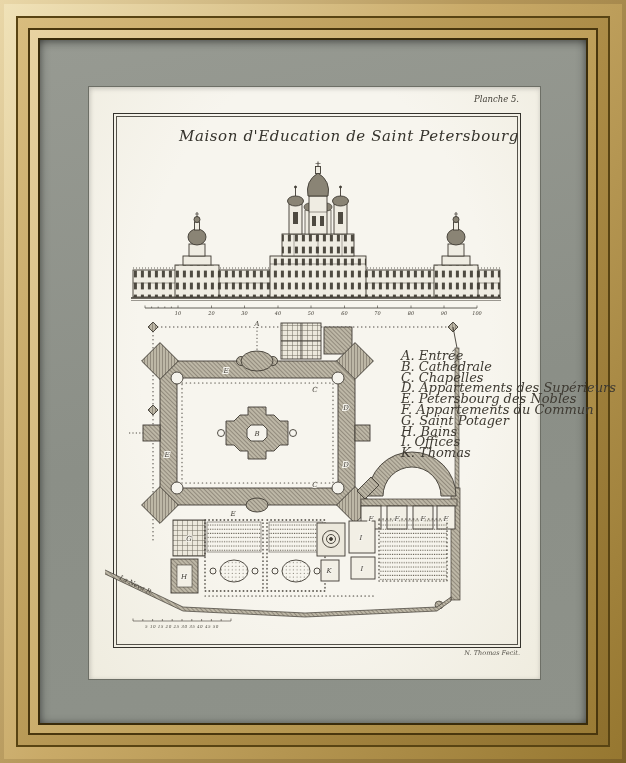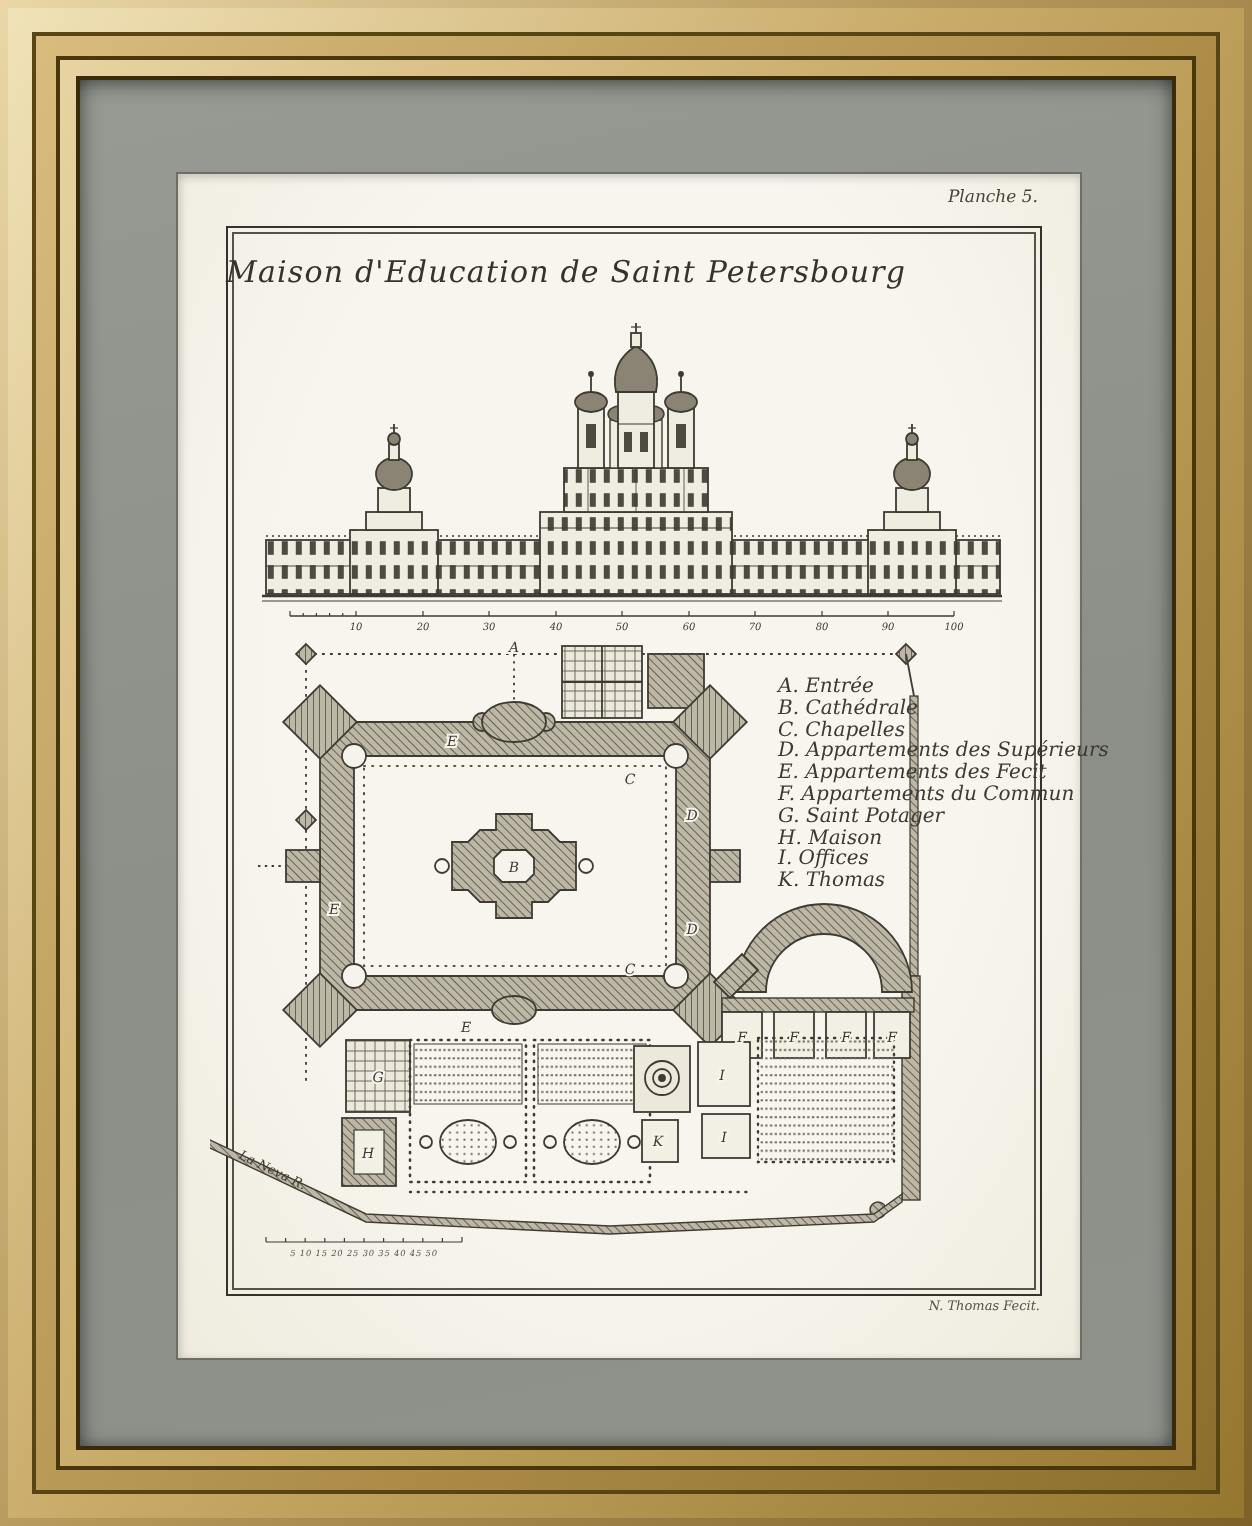--- a/index.html
+++ b/index.html
@@ -21,26 +21,26 @@
                   inset -7px 0 10px -6px rgba(0,0,0,.35);padding-left:47px;}
   
   .paper{position:absolute;left:49px;top:47px;width:451px;height:592px;
          background:radial-gradient(ellipse at 50% 42%, #f7f5ee 55%, #efecdf 100%);
          box-shadow:0 0 0 1px #6d6f66, inset 0 2px 5px rgba(0,0,0,.14), inset 2px 0 4px rgba(0,0,0,.08);
          color:#3e3a32;}
   .plate-border{position:absolute;left:24px;top:26px;width:406px;height:533px;
          border:1.6px solid #34322c;}
   .plate-border::after{content:"";position:absolute;inset:1.6px;border:.6px solid #55524a;}
   .planche{position:absolute;top:7px;right:21px;font-size:8.5px;font-style:italic;color:#45423a;}
-  .print-title{position:absolute;left:24px;top:40px;width:406px;text-align:left;
+  .print-title{position:absolute;left:24px;top:40px;width:406px;text-align:right;
          font-size:15px;font-style:italic;letter-spacing:.6px;color:#35332c;}
   .elevation{position:absolute;left:36px;top:73px;}
   .plan{position:absolute;left:16px;top:226px;}
-  .legend{position:absolute;left:296px;top:248px;margin:4px;padding:0;list-style:none;
-         font-size:10px;font-style:italic;line-height:10.8px;color:#3e3a32;white-space:nowrap;}
+  .legend{position:absolute;left:296px;top:248px;margin:16px;padding:0;list-style:none;
+         font-size:13px;font-style:italic;line-height:10.8px;color:#3e3a32;white-space:nowrap;}
   .signature{position:absolute;top:562px;right:20px;font-size:6.5px;font-style:italic;color:#55524a;}
   svg text{font-family:"DejaVu Serif",serif;}
 </style>
 </head>
 <body>
 
 <div class="photo">
   <div class="f-edge"></div>
   <div class="f-band1"></div>
   <div class="f-groove1"></div>
@@ -320,24 +320,24 @@
         </g>
         <text transform="translate(14,266) rotate(26)" font-size="6.5" font-style="italic" fill="#3f3b33">La Neva R.</text>
         <text x="77" y="315" font-size="4.2" font-style="italic" fill="#55524a" text-anchor="middle" letter-spacing=".4">5 10 15 20 25 30 35 40 45 50</text>
       </svg>
 
       <ul class="legend">
         <li>A. Entrée</li>
         <li>B. Cathédrale</li>
         <li>C. Chapelles</li>
         <li>D. Appartements des Supérieurs</li>
-        <li>E. Appartements des Fecit</li>
+        <li>E. Petersbourg des Nobles</li>
         <li>F. Appartements du Commun</li>
         <li>G. Saint Potager</li>
-        <li>H. Maison</li>
+        <li>H. Bains</li>
         <li>I. Offices</li>
         <li>K. Thomas</li>
       </ul>
 
       <div class="signature">N. Thomas Fecit.</div>
 
     </div>
   </div>
 </div>
 

